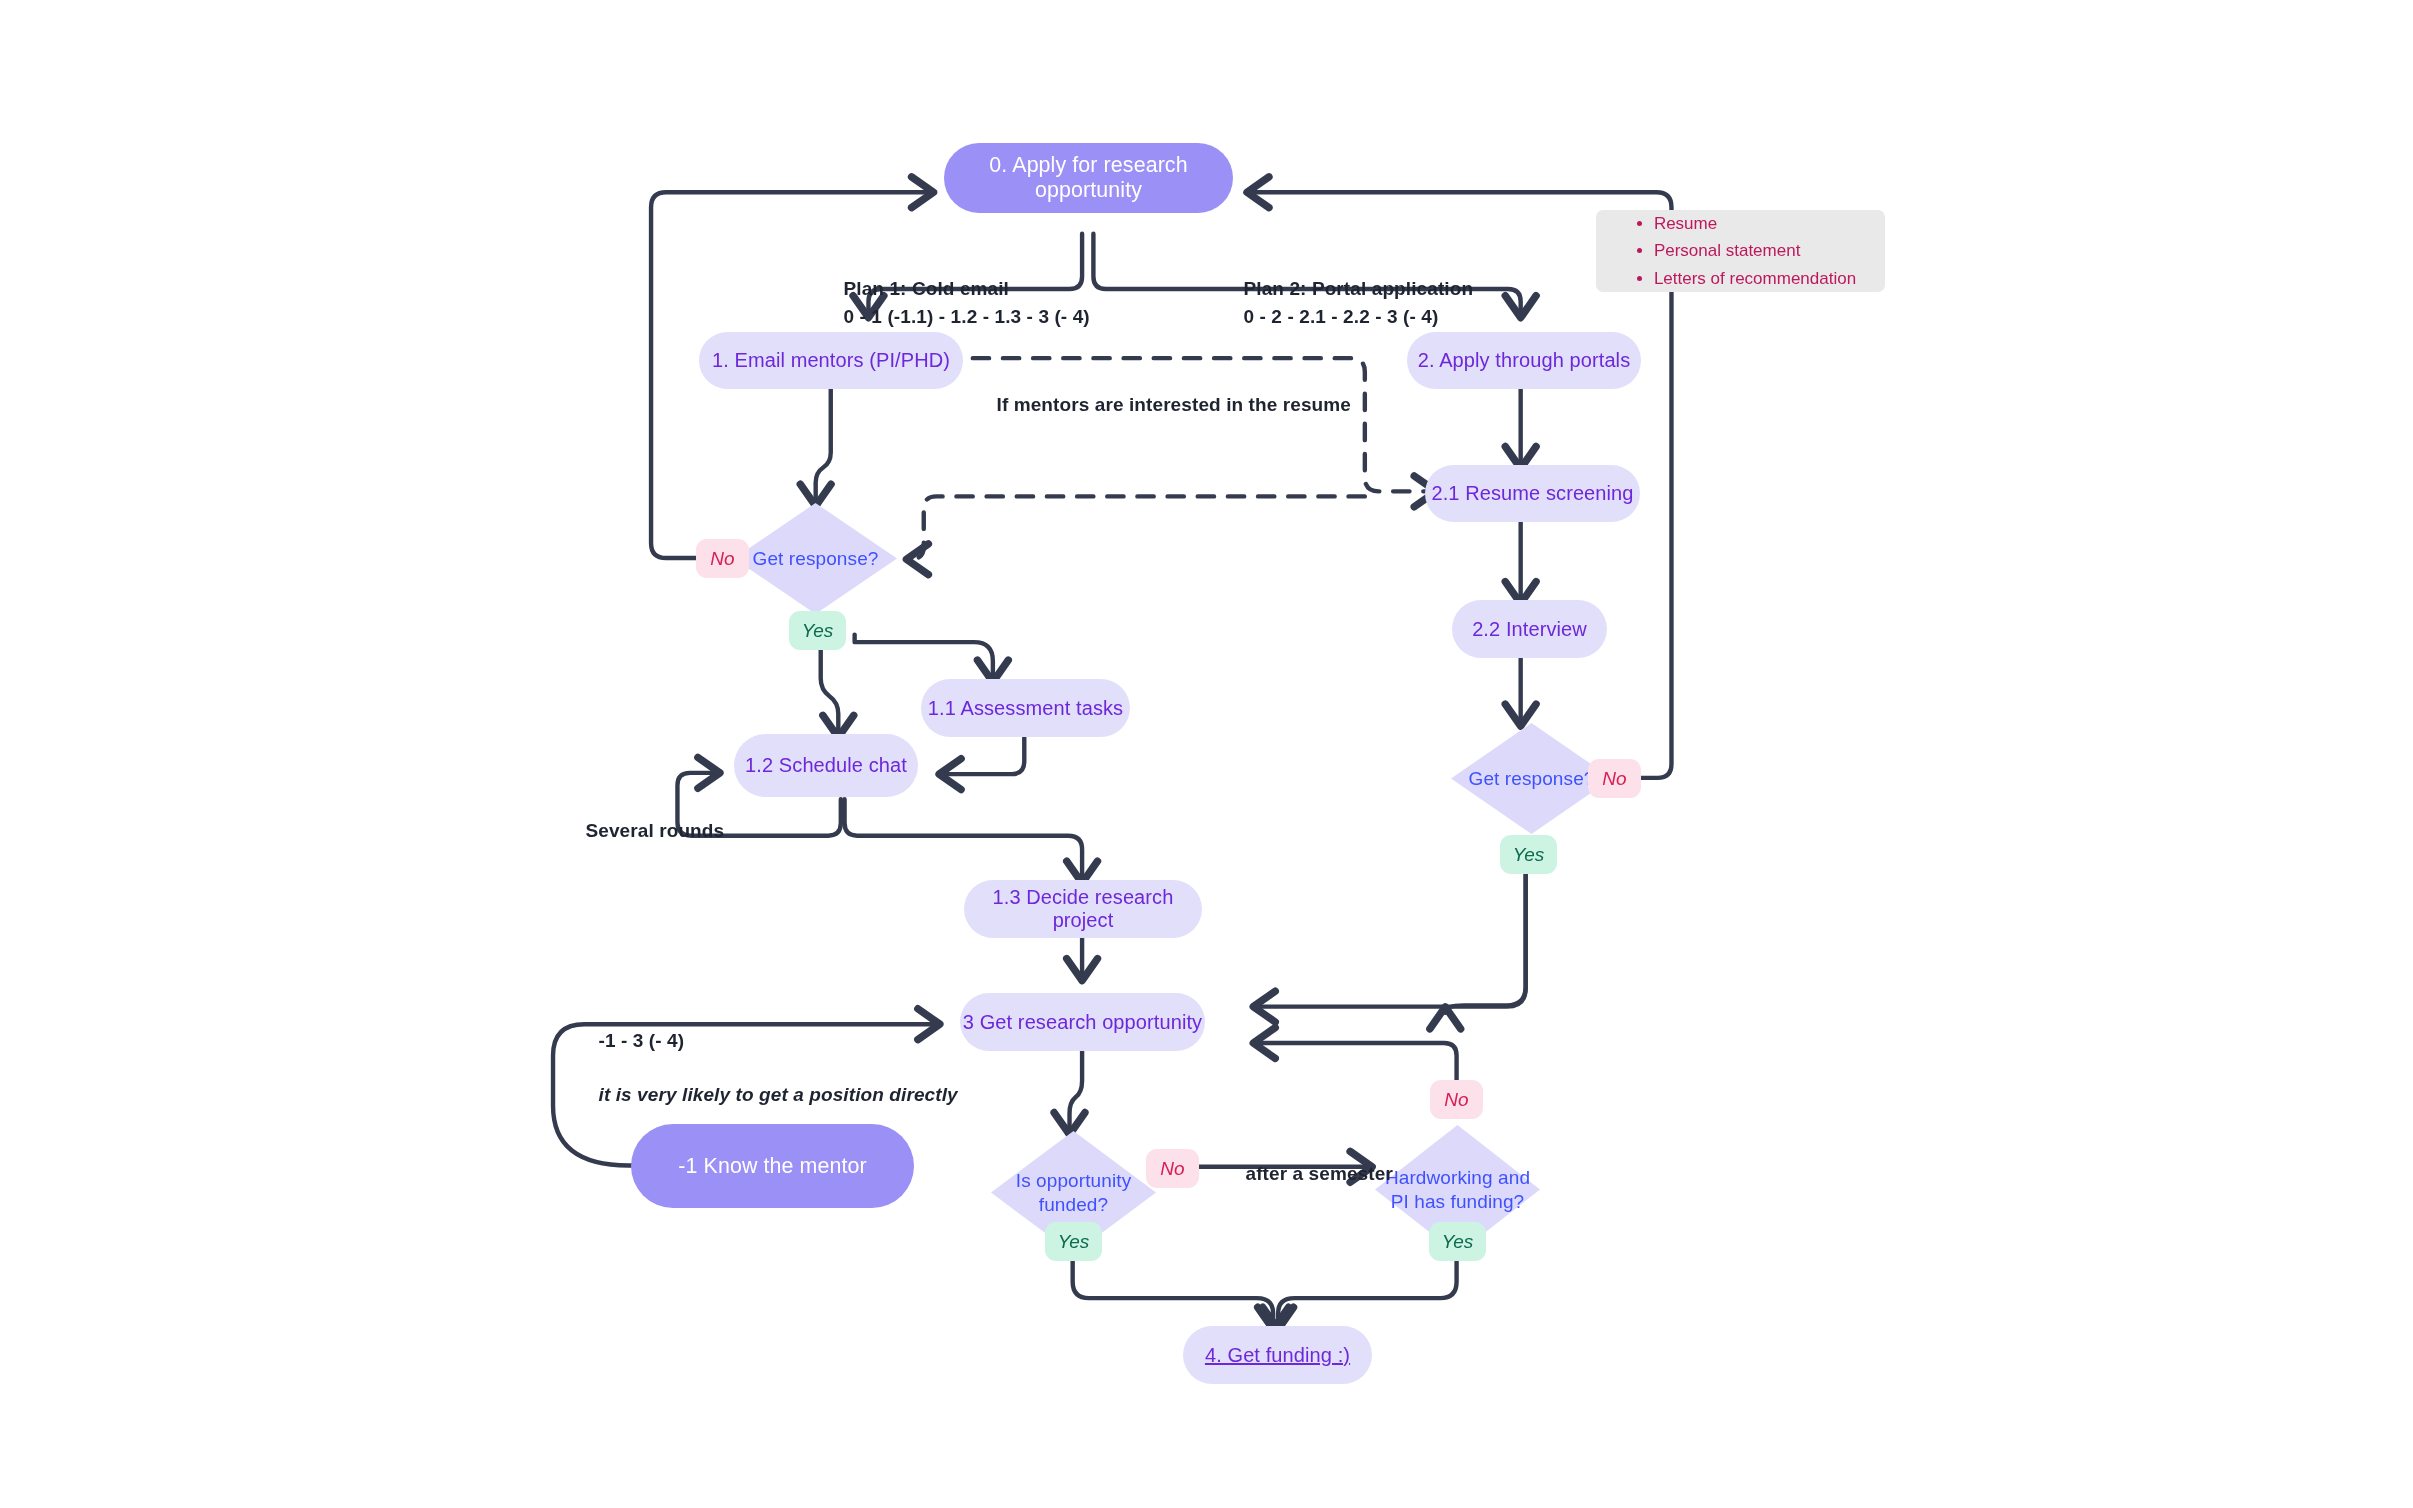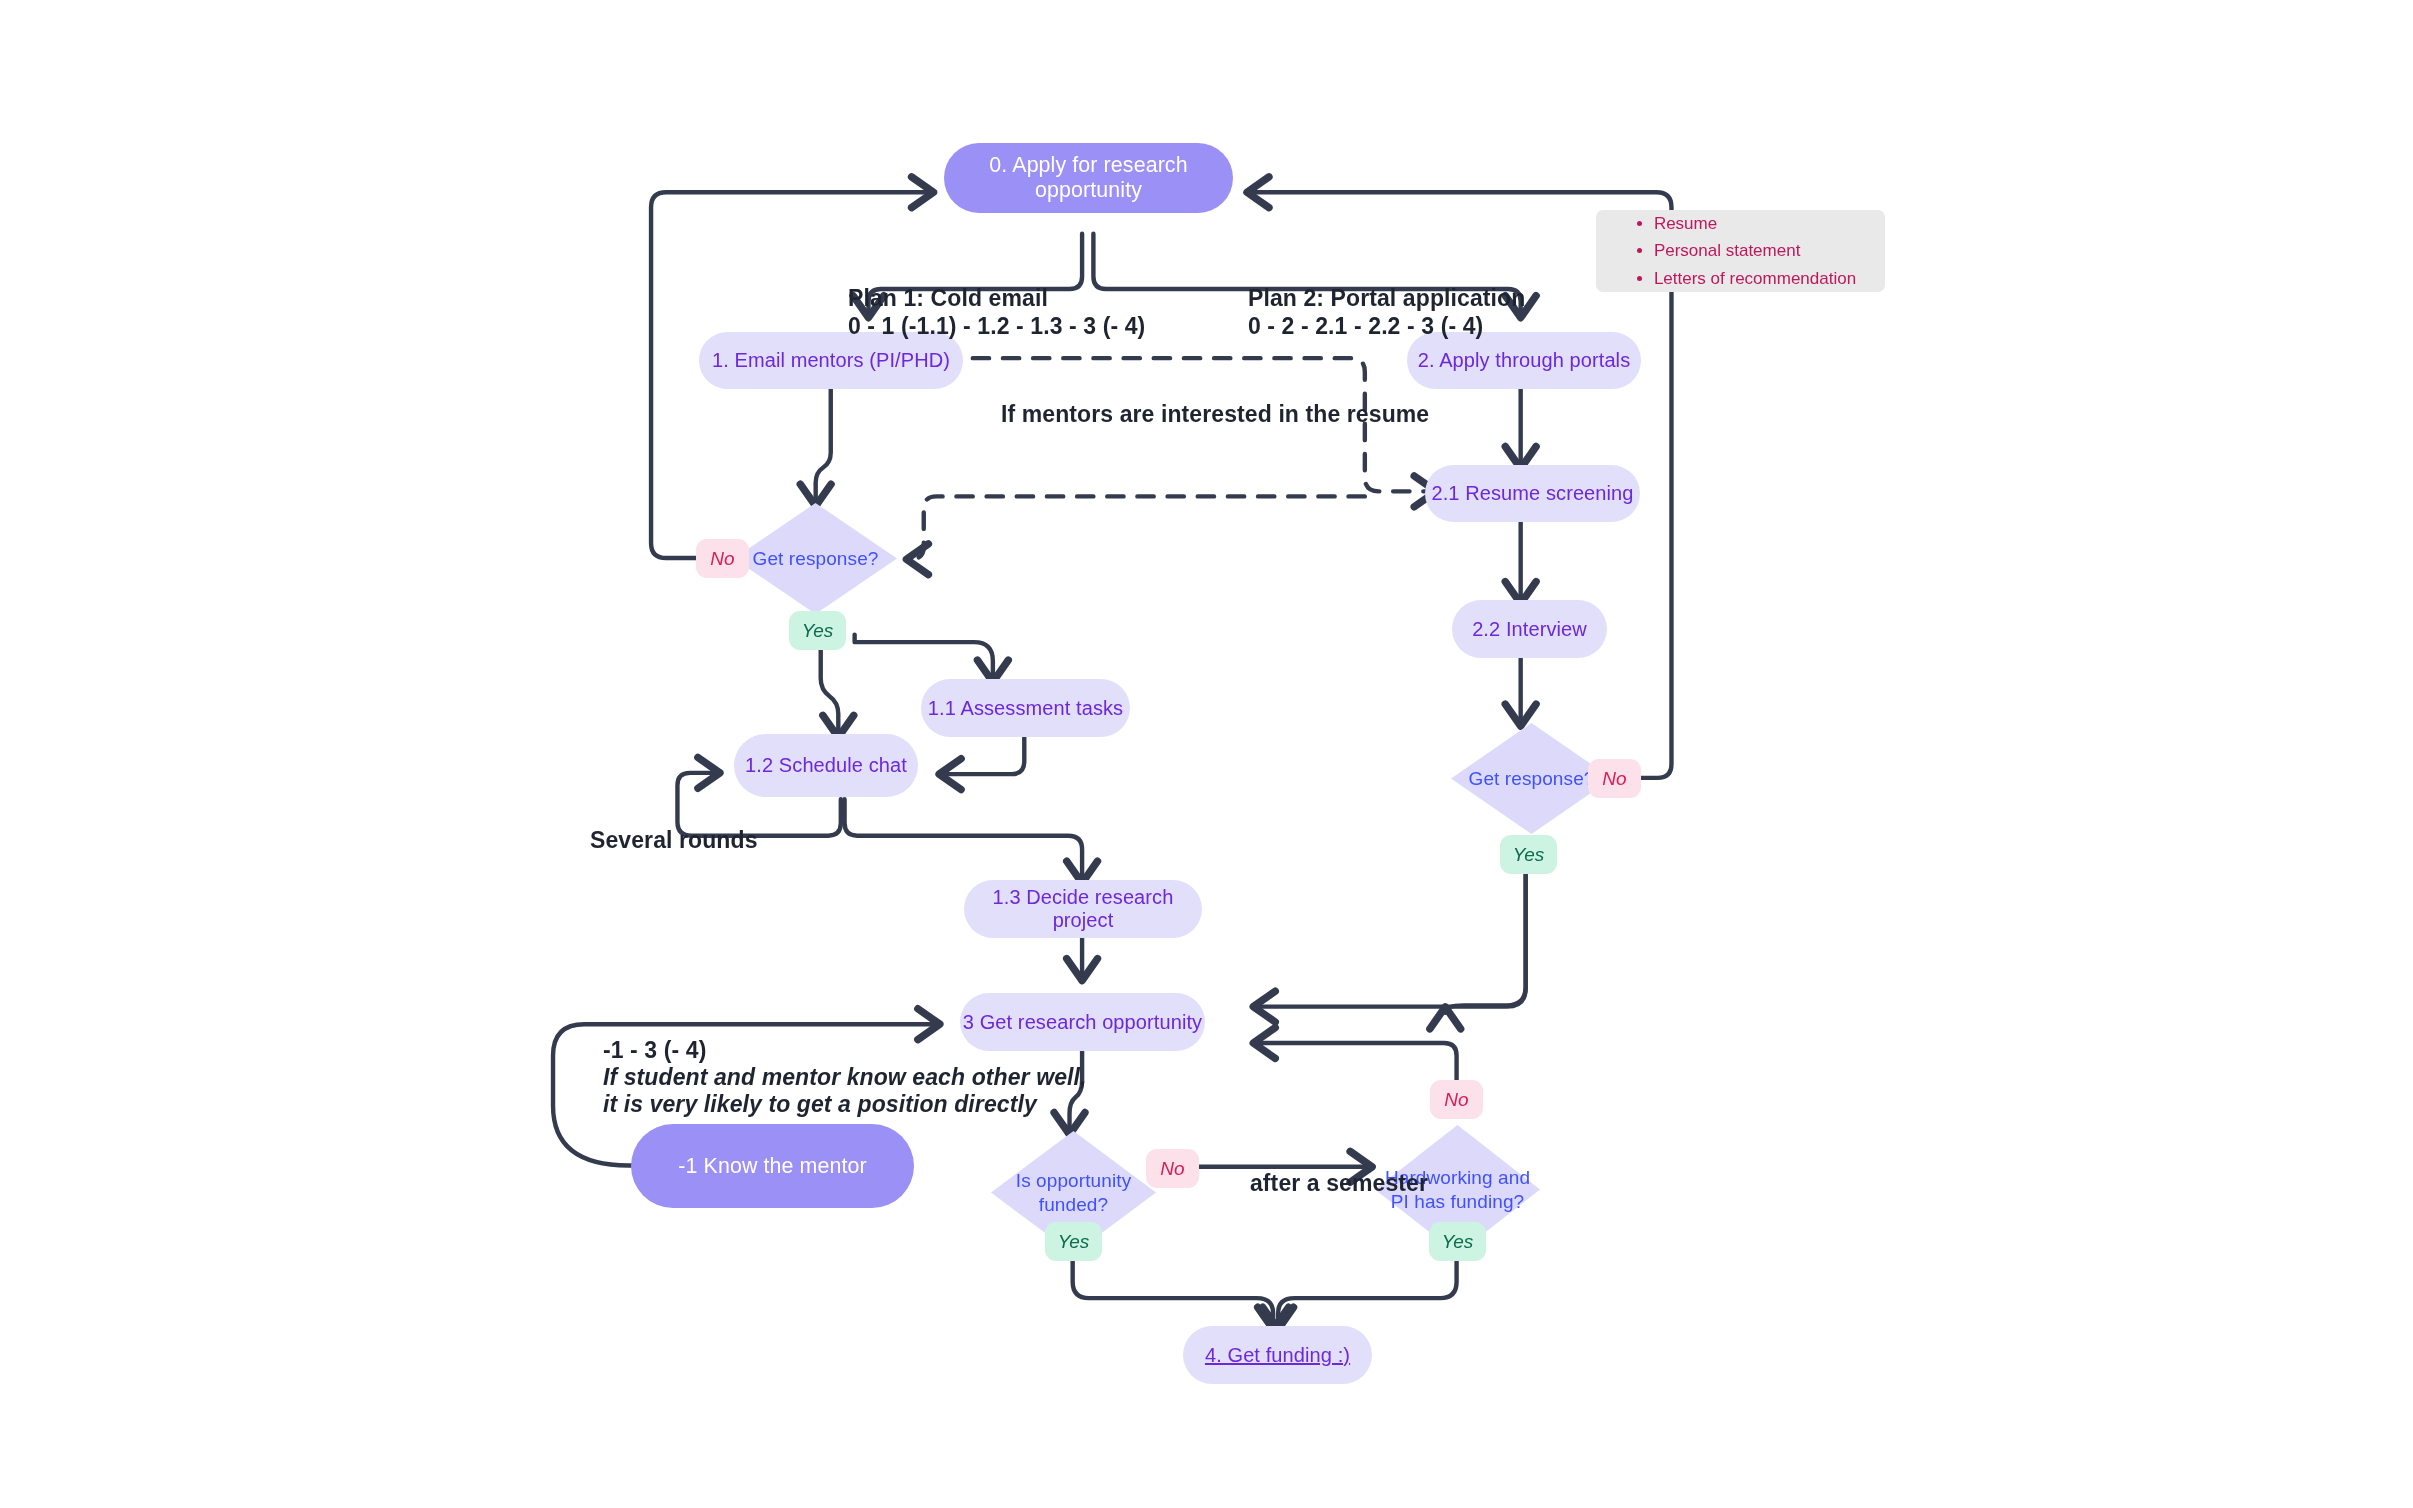--- a/index.html
+++ b/index.html
@@ -17,21 +17,21 @@
   .diamond .dshape{position:absolute;left:0;top:0;width:100%;height:100%;background:#ddd9fa;
      clip-path:polygon(50% 0%,100% 50%,50% 100%,0% 50%);}
   .diamond .dlabel{position:absolute;left:0;top:0;width:100%;height:100%;display:flex;align-items:center;
      justify-content:center;text-align:center;color:#3f51ff;font-size:19px;line-height:1.22;letter-spacing:0.1px;}
 
   .chip{position:absolute;display:flex;align-items:center;justify-content:center;border-radius:11px;
      font-size:19px;box-sizing:border-box;font-style:italic;}
   .chip-yes{background:#cdf3e3;color:#0d6b4f;}
   .chip-no{background:#fce0ea;color:#d61f55;}
 
-  .freetext{position:absolute;color:#1f2431;font-size:23px;line-height:1.42;white-space:pre;letter-spacing:0.1px;}
+  .freetext{position:absolute;color:#1f2431;font-size:19px;line-height:1.42;white-space:pre;letter-spacing:0.1px;}
   .freetext.it{font-style:italic;font-weight:700;}
   .freetext.bold{font-weight:700;}
 </style>
 </head>
 <body>
 
 <div id="stage">
 
   <svg class="edges" viewBox="0 0 3840 2400">
     <defs>
@@ -225,23 +225,20 @@
     <span>If mentors are interested in the resume</span>
   </div>
 
   <div class="freetext bold" style="left:564px;top:791px;">
     <span>Several rounds</span>
   </div>
 
   <div class="freetext bold" style="left:577px;top:1001px;">
     <span>-1 - 3 (- 4)</span>
   </div>
-  <div class="freetext it" style="left:577px;top:1028px;">
-    <span>If student and mentor know each other well,</span>
-  </div>
   <div class="freetext it" style="left:577px;top:1055px;">
     <span>it is very likely to get a position directly</span>
   </div>
 
   <div class="freetext bold" style="left:1224px;top:1134px;">
     <span>after a semester</span>
   </div>
 
 </div>
 

